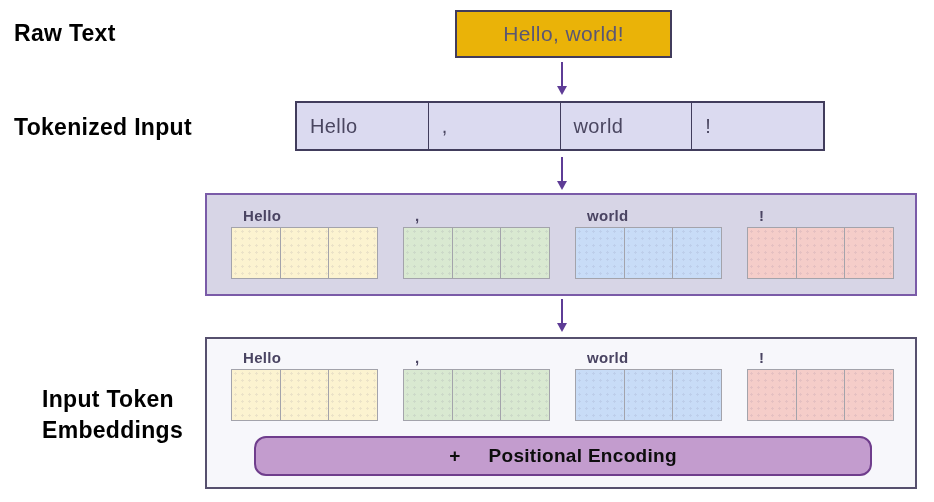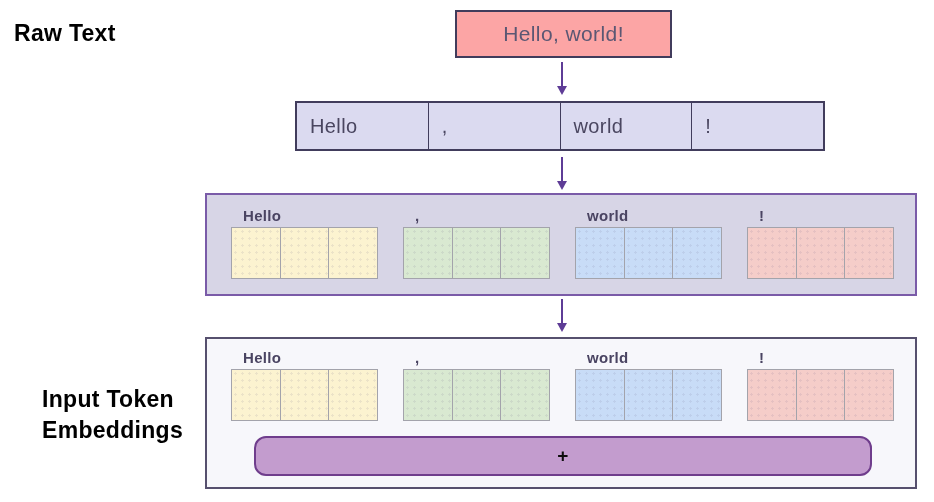--- a/index.html
+++ b/index.html
@@ -11,21 +11,21 @@
     position:absolute;left:14px;font-size:23px;font-weight:bold;color:#000000;
     letter-spacing:.3px;line-height:31px;
   }
   .dotted{
     background-image:radial-gradient(rgba(90,80,120,0.10) 1px, transparent 1.1px);
     background-size:7px 7px;
   }
   
   .raw-box{
     position:absolute;left:455px;top:10px;width:213px;height:44px;
-    background:#fca5a5;border:2px solid #413c5c;
+    background:#eab308;border:2px solid #413c5c;
     display:flex;align-items:center;justify-content:center;
     font-size:21px;color:#5b5773;letter-spacing:.4px;
   }
   
   .arrow{position:absolute;width:2px;height:24px;background:#5e3c96;}
   .arrow::after{
     content:"";position:absolute;left:-4px;bottom:-9px;
     border:5px solid transparent;border-bottom:none;border-top:9px solid #5e3c96;
   }
   
@@ -77,20 +77,21 @@
 <body>
 
 <div id="canvas">
 
   <div class="heading" style="top:18px;">Raw Text</div>
   <div class="raw-box dotted">
     <span>Hello, world!</span>
   </div>
   <div class="arrow" style="left:561px;top:62px;"></div>
 
+  <div class="heading" style="top:112px;">Tokenized Input</div>
   <div class="token-row">
     <div class="tcell">Hello</div>
     <div class="tcell">,</div>
     <div class="tcell">world</div>
     <div class="tcell">!</div>
   </div>
   <div class="arrow" style="left:561px;top:157px;"></div>
 
   <div class="embed-box dotted">
     <div class="group g1">
@@ -157,16 +158,17 @@
     <div class="group g4">
       <div class="glabel">!</div>
       <div class="cells c-pink">
         <div class="ecell dotted"></div>
         <div class="ecell dotted"></div>
         <div class="ecell dotted"></div>
       </div>
     </div>
     <div class="pos-bar dotted">
       <span>+</span>
+      <span>Positional Encoding</span>
     </div>
   </div>
 
 </div>
 
 </body></html>

